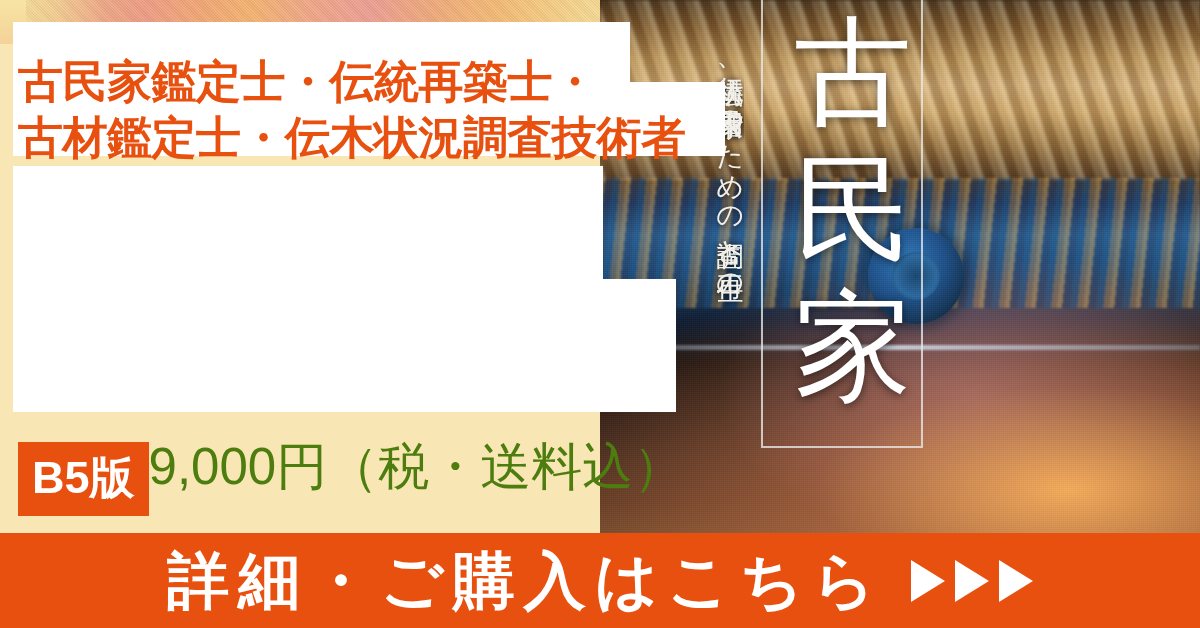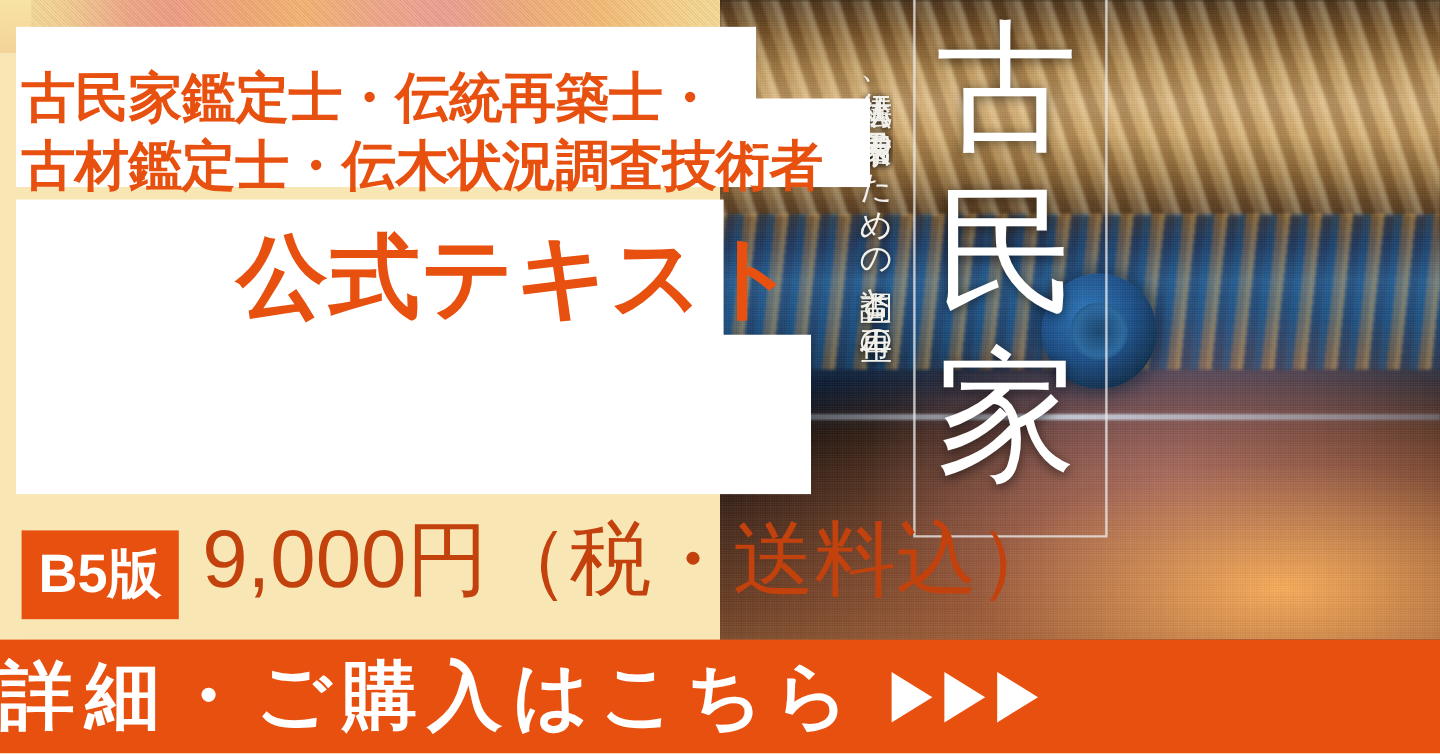--- a/index.html
+++ b/index.html
@@ -80,21 +80,21 @@
     position:absolute;left:761px;top:-6px;width:158px;height:452px;
     border:2px solid rgba(234,234,234,.78);
     border-top:none;
   }
   .cover-title{
     position:absolute;left:766px;top:6px;width:148px;
     color:#fff;
     font-family:"Liberation Serif","DejaVu Serif",serif;
     font-size:118px;line-height:1.16;
     letter-spacing:2px;
-    text-align:center;
+    text-align:right;
     text-shadow:0 2px 10px rgba(0,0,0,.55);
     white-space:pre-line;
   }
   .cover-sub{
     position:absolute;left:700px;top:56px;width:44px;height:500px;
     color:#f2f0ea;
     font-family:"Liberation Serif","DejaVu Serif",serif;
     font-size:27px;line-height:1.06;
     letter-spacing:1px;
     writing-mode:vertical-rl;
@@ -166,31 +166,31 @@
     display:flex;align-items:center;
   }
   .badge{
     background:#e8500f;color:#ffffff;
     font-size:45px;font-weight:700;line-height:1;
     padding:13px 14px 16px 14px;
     letter-spacing:0px;
     margin-top:25px;
   }
   .price{
-    color:#c2410c;
-    font-size:68px;font-weight:500;line-height:1;
-    margin-left:20px;letter-spacing:0px;
+    color:#4d7c0f;
+    font-size:51px;font-weight:500;line-height:1;
+    letter-spacing:0px;
     white-space:nowrap;
   }
 
   
   .cta{
     position:absolute;left:0;top:533px;width:1200px;height:95px;
     background:#e8500f;
-    display:flex;align-items:center;
+    display:flex;align-items:center;justify-content:center;
   }
   .cta-text{
     color:#ffffff;
     font-size:62px;font-weight:700;line-height:1;
     letter-spacing:9px;
     white-space:nowrap;
   }
   .cta-arrows{
     display:inline-flex;align-items:center;gap:10px;margin-left:26px;
     vertical-align:middle;
@@ -224,21 +224,20 @@
 家</div>
   <div class="cover-sub">伝統構法、古民家活用のための調査と再生の</div>
 
   <div class="box-top"></div>
   <div class="box-main"></div>
 
   <div class="line-sub">古民家鑑定士・伝統再築士・
 古材鑑定士・伝木状況調査技術者</div>
 
   <div class="headline">
-    <span class="l2">公式テキスト</span>
   </div>
 
   <div class="price-row">
     <span class="badge">B5版</span>
     <span class="price">9,000円（税・送料込）</span>
   </div>
 
   <div class="cta">
     <span class="cta-text">詳細・ご購入はこちら</span>
     <span class="cta-arrows">

